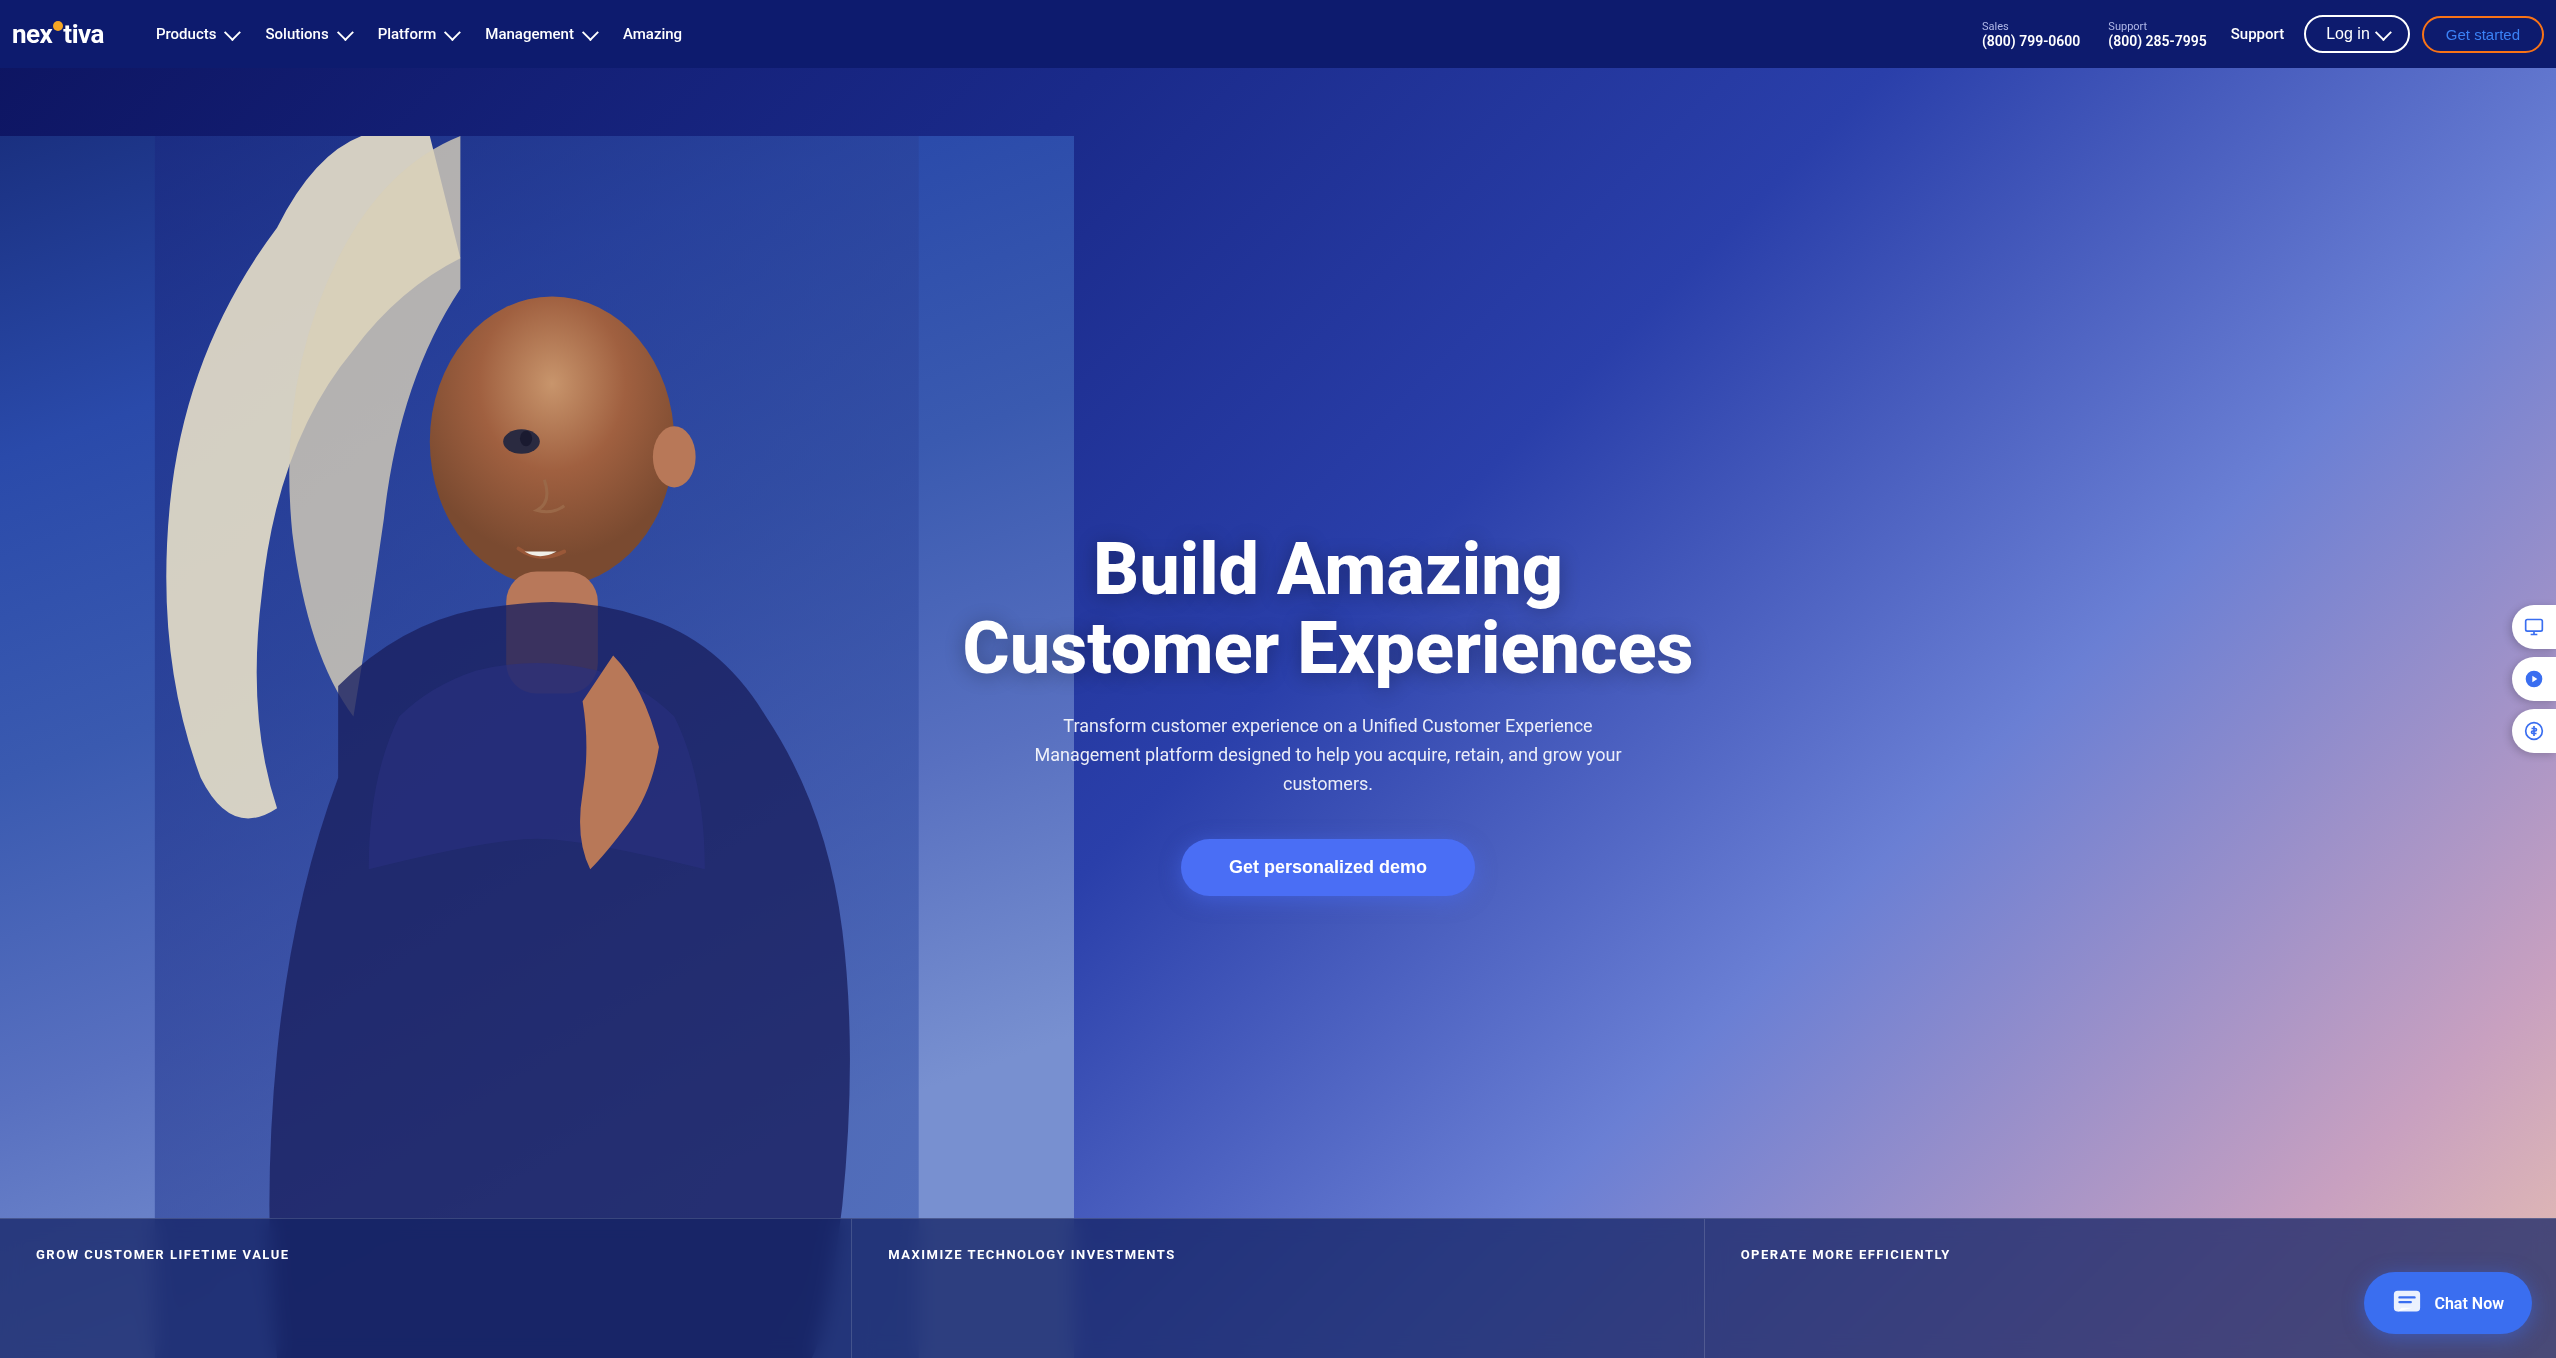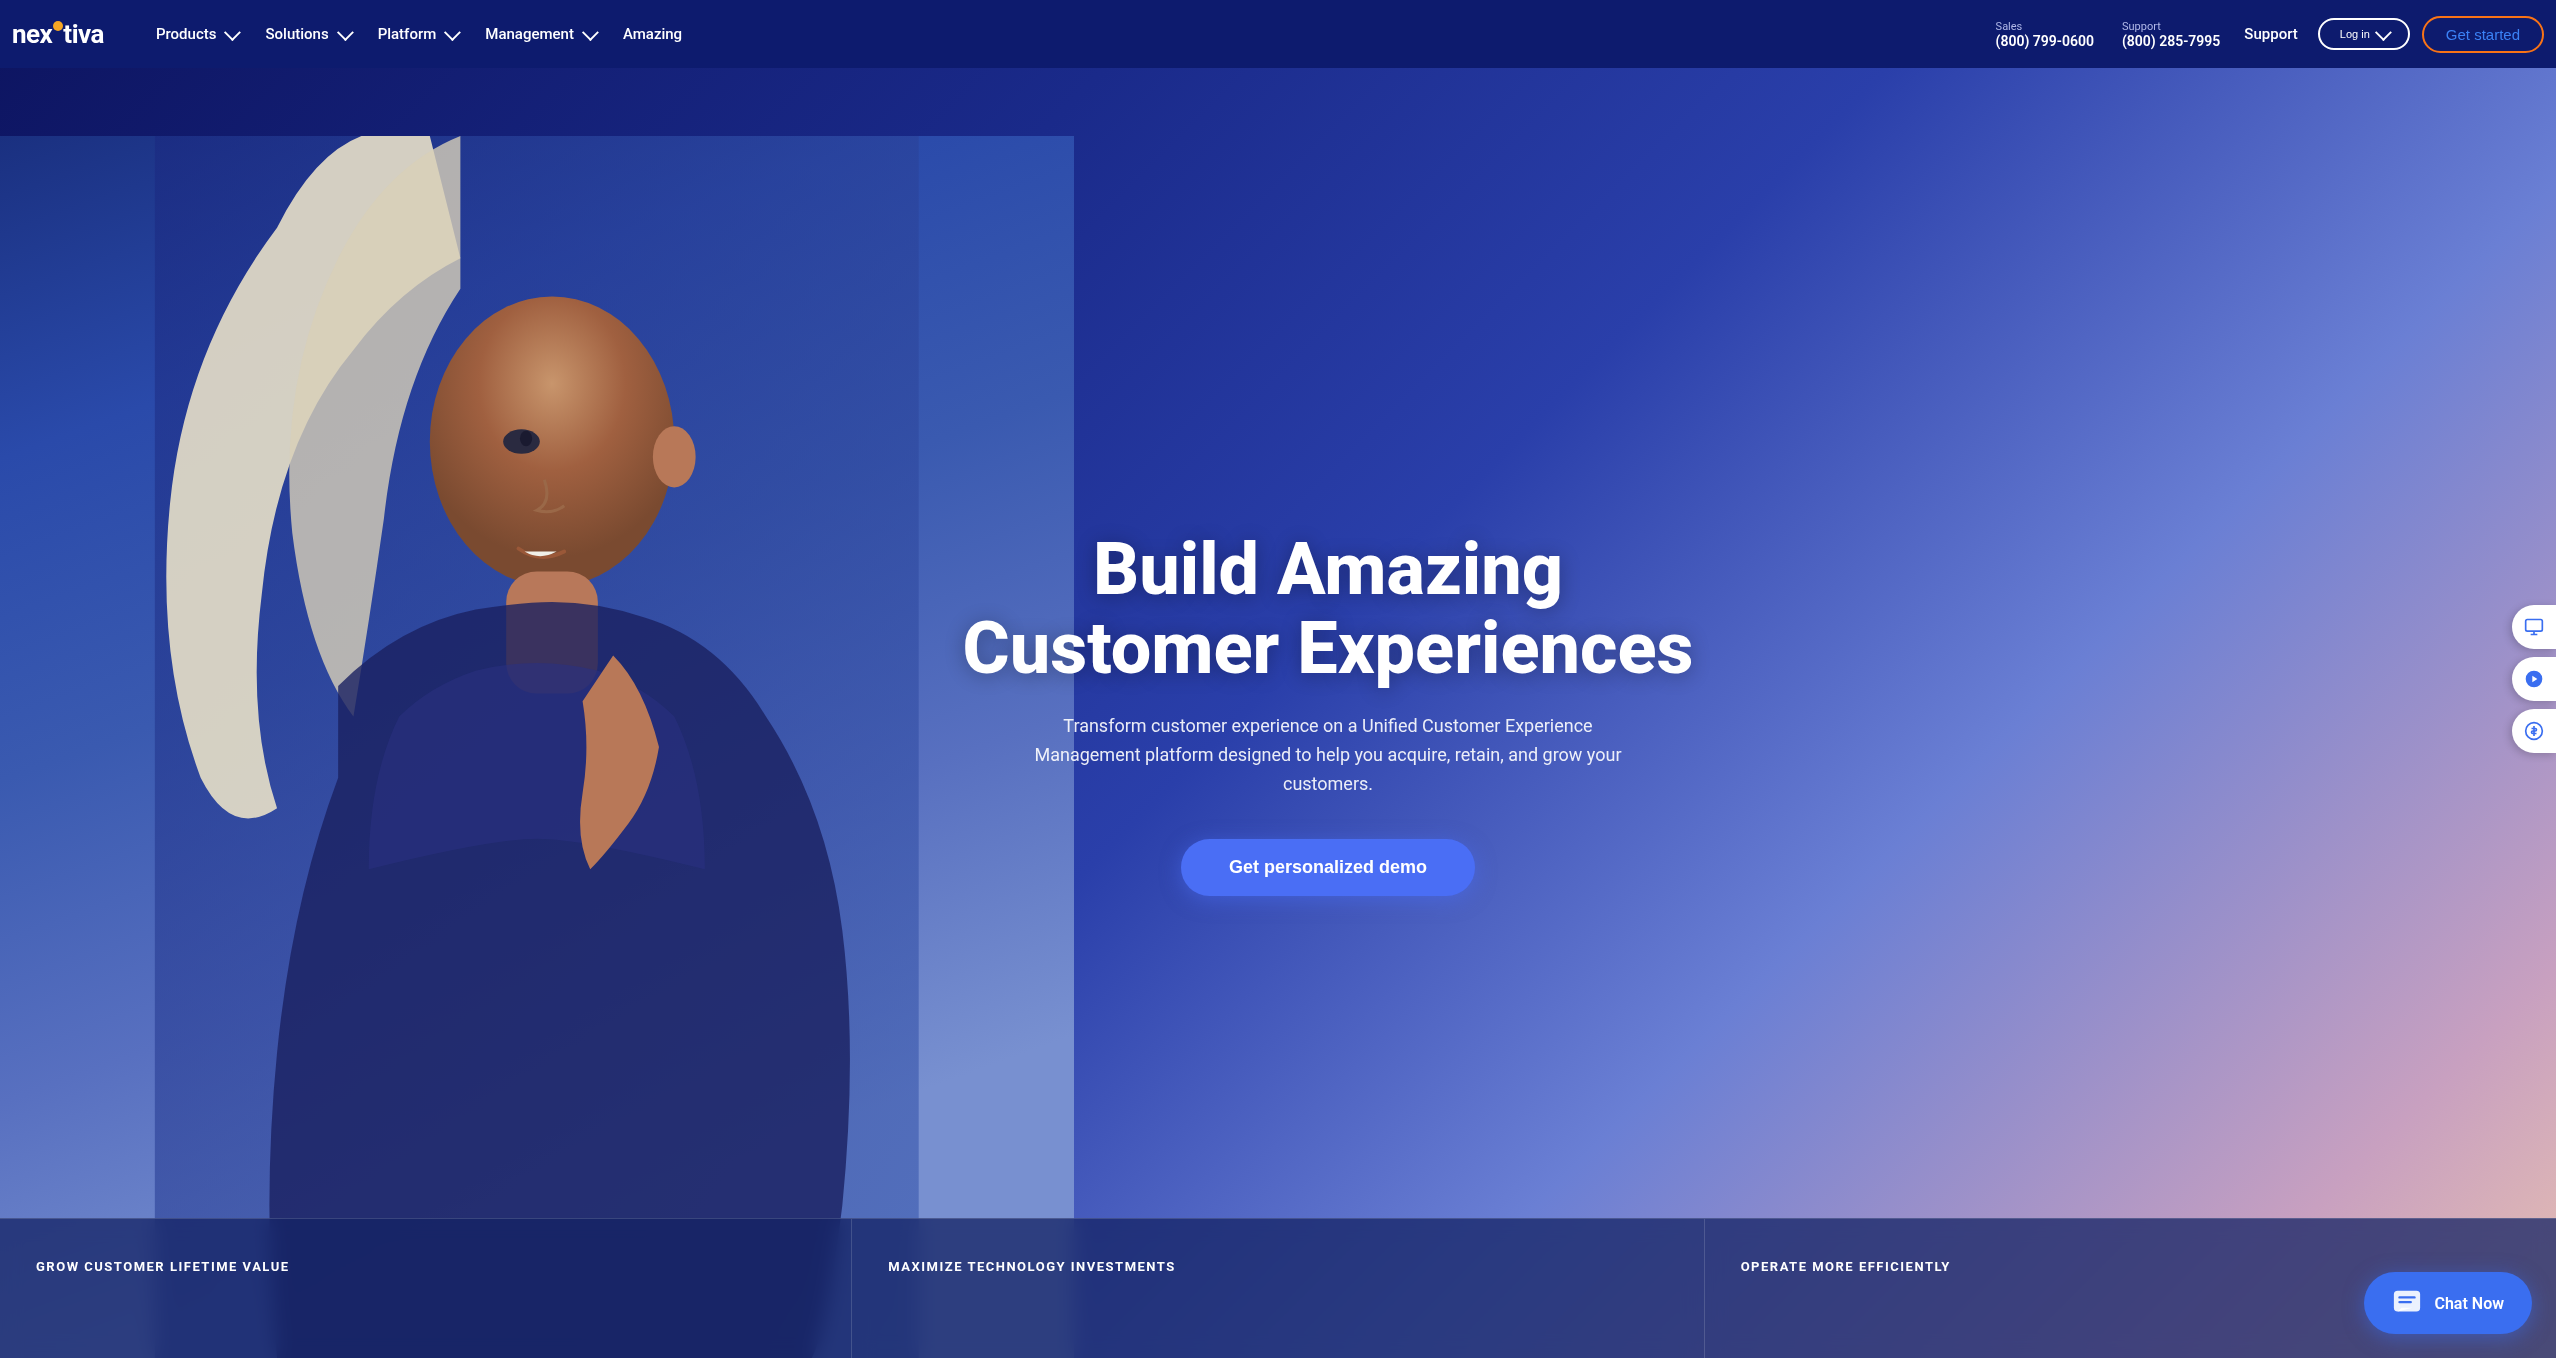--- a/index.html
+++ b/index.html
@@ -117,21 +117,21 @@
 
     .btn-login {
       display: flex;
       align-items: center;
       gap: 6px;
       color: #fff;
       border: 2px solid #fff;
       background: transparent;
       border-radius: 50px;
       padding: 8px 20px;
-      font-size: 11px;
+      font-size: 16px;
       font-weight: 500;
       cursor: pointer;
       white-space: nowrap;
     }
 
     .btn-get-started {
       color: #3b82f6;
       border: 2px solid #f97316;
       background: transparent;
       border-radius: 50px;
@@ -220,21 +220,21 @@
       position: absolute;
       bottom: 0;
       left: 0; right: 0;
       display: flex;
       z-index: 3;
       height: 140px;
     }
 
     .hero-card {
       flex: 1;
-      padding: 40px 36px;
+      padding: 28px 36px;
       background: rgba(20, 35, 100, 0.75);
       backdrop-filter: blur(10px);
       border-top: 1px solid rgba(255,255,255,0.15);
       color: #fff;
     }
 
     .hero-card:not(:last-child) {
       border-right: 1px solid rgba(255,255,255,0.15);
     }
 

